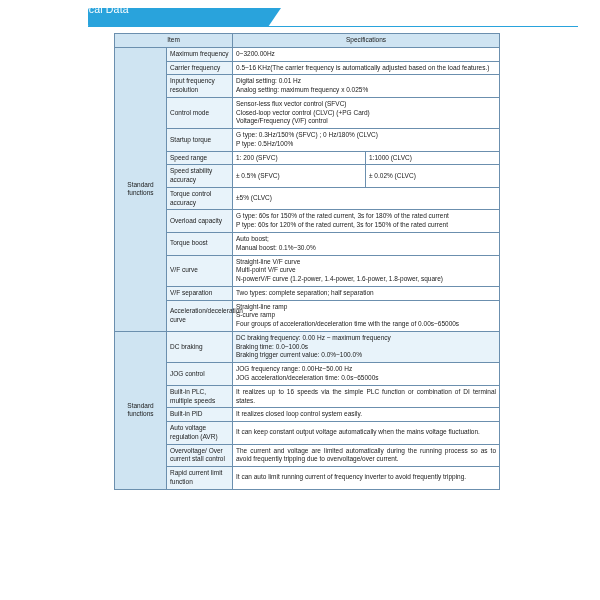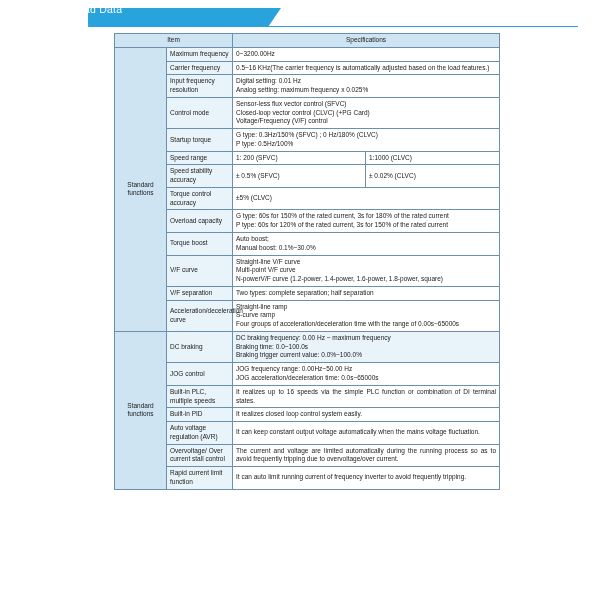--- a/index.html
+++ b/index.html
@@ -107,21 +107,21 @@
     text-align: justify;
     text-justify: inter-word;
   }
 </style>
 </head>
 <body>
 
 <div class="page">
 
   <div class="banner"></div>
-  <div class="banner-text">General Overload Data</div>
+  <div class="banner-text">Standard Technical Data</div>
   <div class="banner-rule"></div>
 
   <div class="tbl-wrap">
     <table class="spec">
       <colgroup>
         <col style="width:52px">
         <col style="width:66px">
         <col style="width:133px">
         <col style="width:134px">
       </colgroup>

